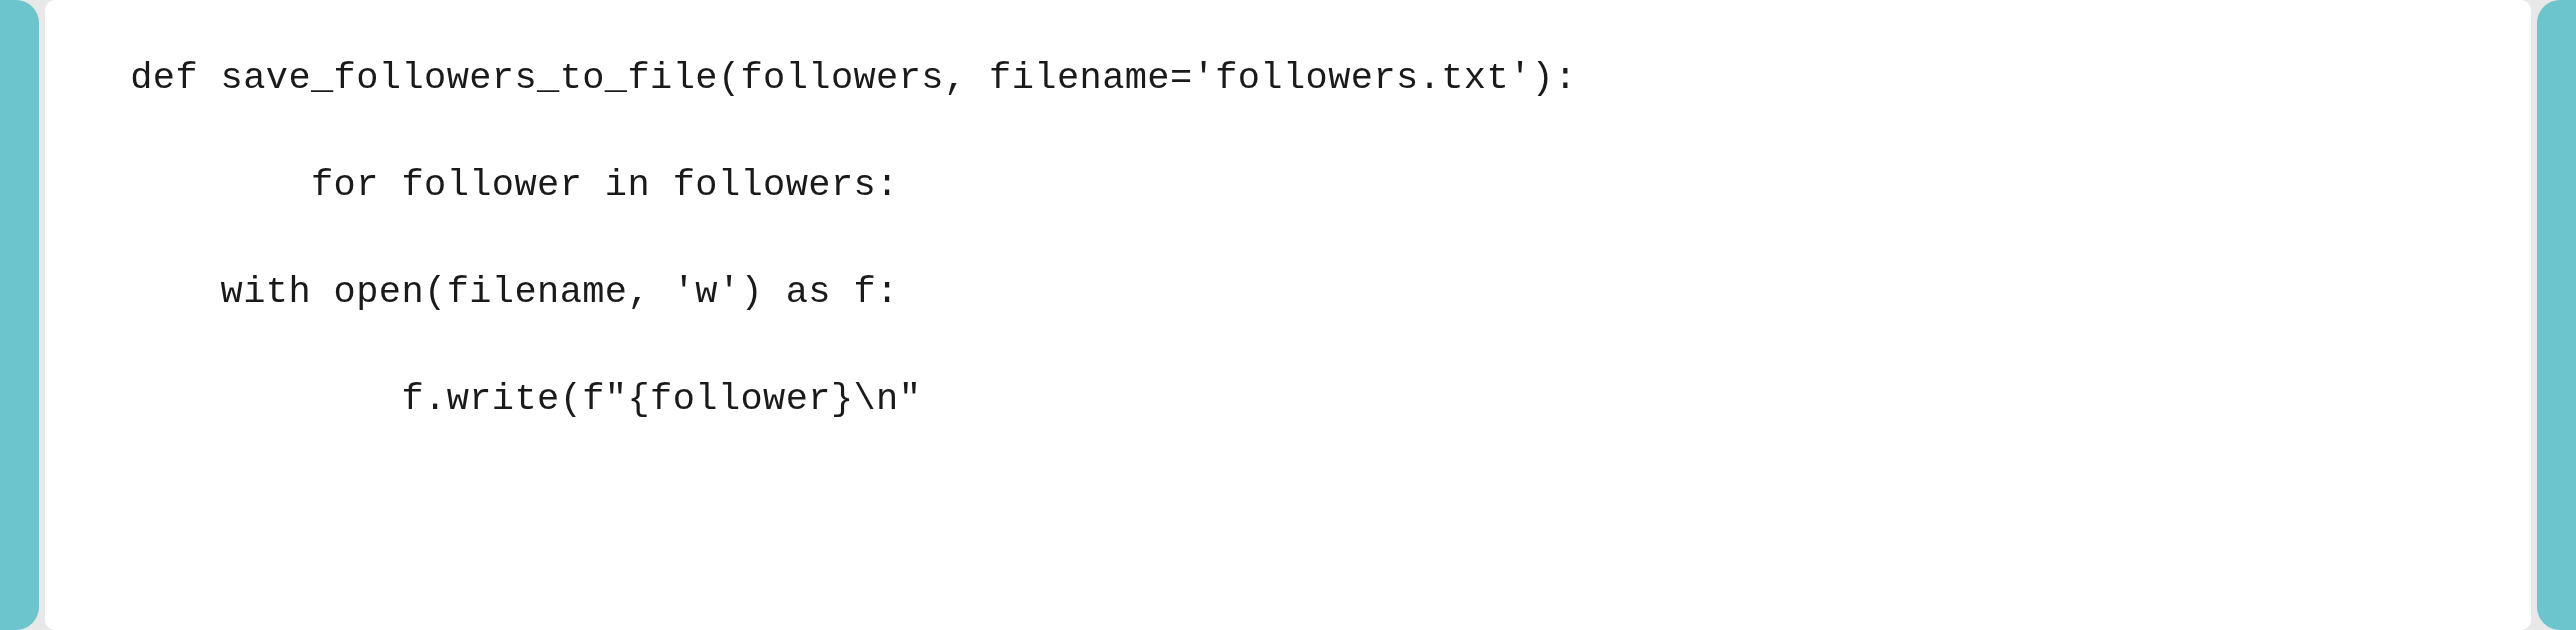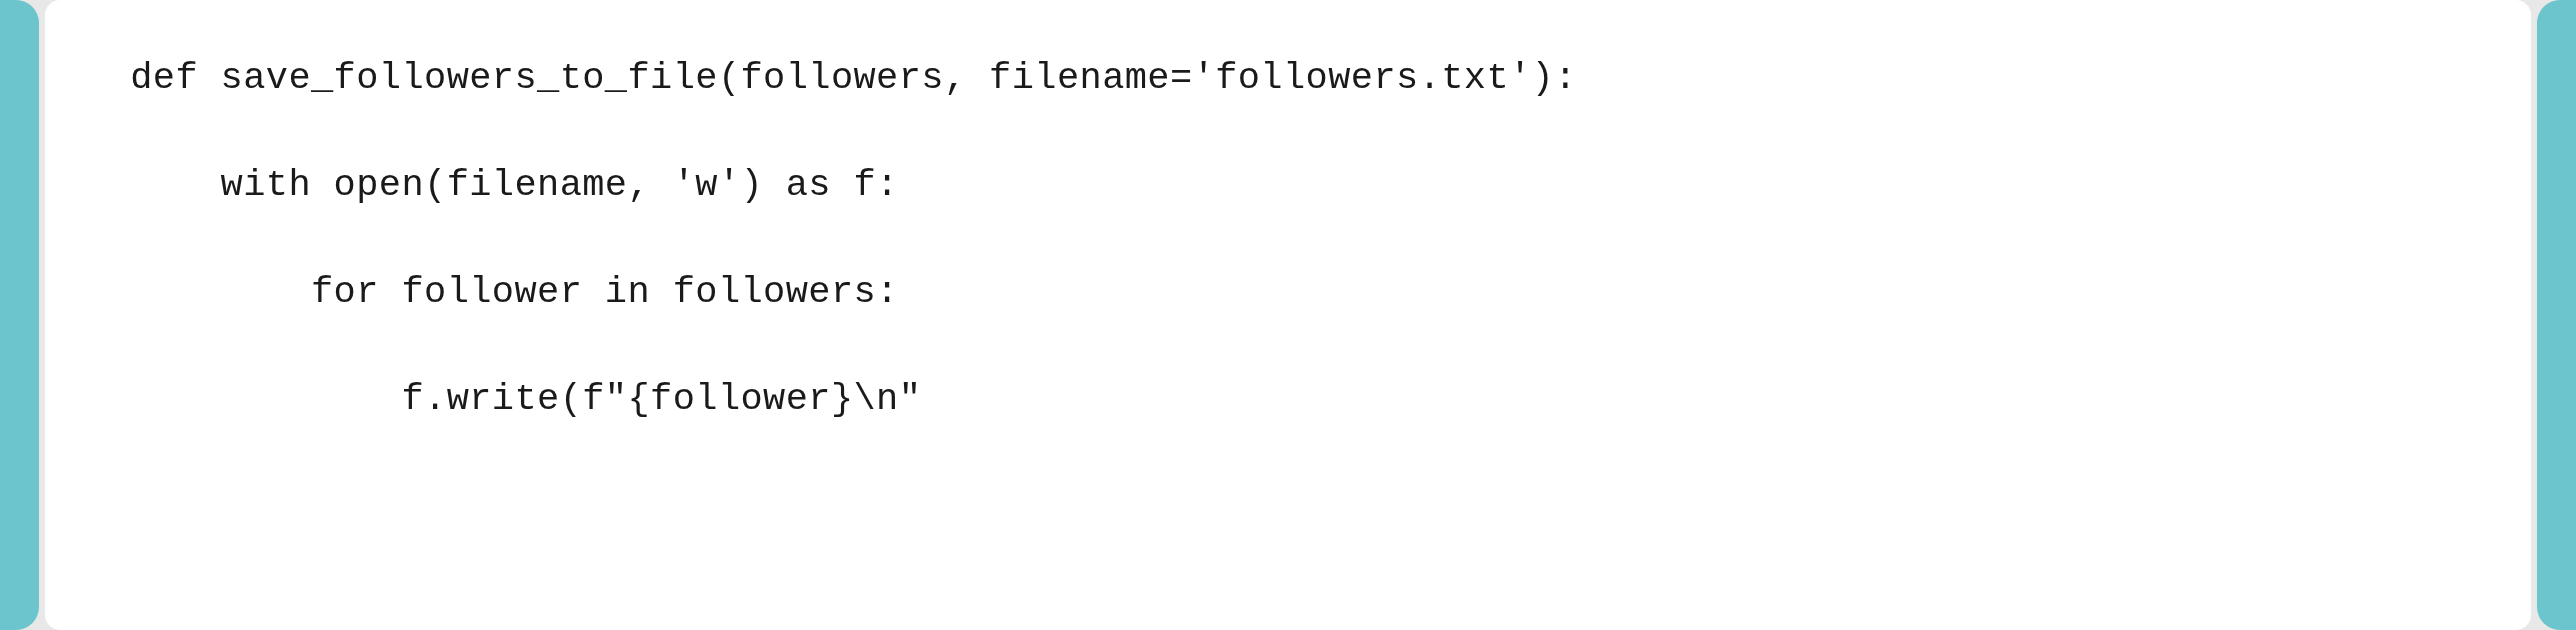--- a/index.html
+++ b/index.html
@@ -25,21 +25,21 @@
       width: 39px;
       background: #6cc4cc;
       border-top-left-radius: 23px;
       border-bottom-left-radius: 23px;
       flex-shrink: 0;
     }
     .code-container {
       flex: 1;
       background: #ffffff;
       margin: 0 6.2px;
-      border-radius: 15px;
+      border-radius: 10px;
       padding: 54px 85px 99px 85px;
       overflow: hidden;
     }
     .code-line {
       font-size: 37px;
       line-height: 1.3;
       color: #1a1a1a;
       white-space: pre;
       letter-spacing: 0.4px;
       margin-bottom: 59px;
@@ -48,19 +48,19 @@
       margin-bottom: 0;
     }
   </style>
 </head>
 <body>
 
 <div class="left-accent"></div>
 
 <div class="code-container">
   <div class="code-line">def save_followers_to_file(followers, filename='followers.txt'):</div>
+  <div class="code-line">        for follower in followers:</div>
   <div class="code-line">    with open(filename, 'w') as f:</div>
-  <div class="code-line">        for follower in followers:</div>
   <div class="code-line">            f.write(f"{follower}\n"</div>
 </div>
 
 <div class="right-accent"></div>
 
 
 </body></html>

